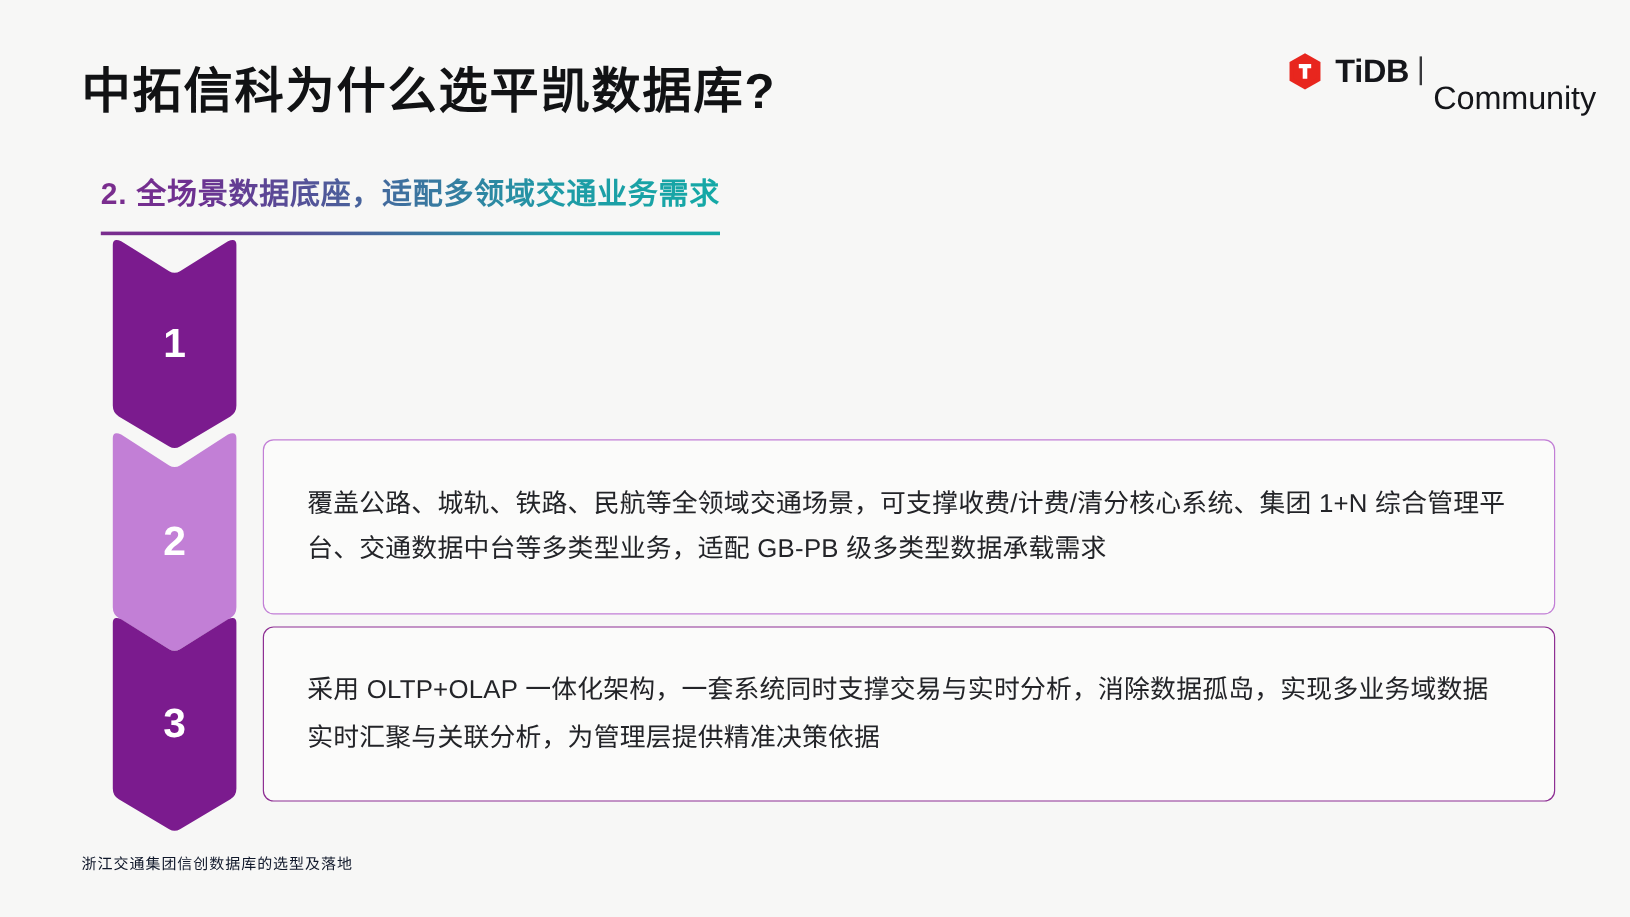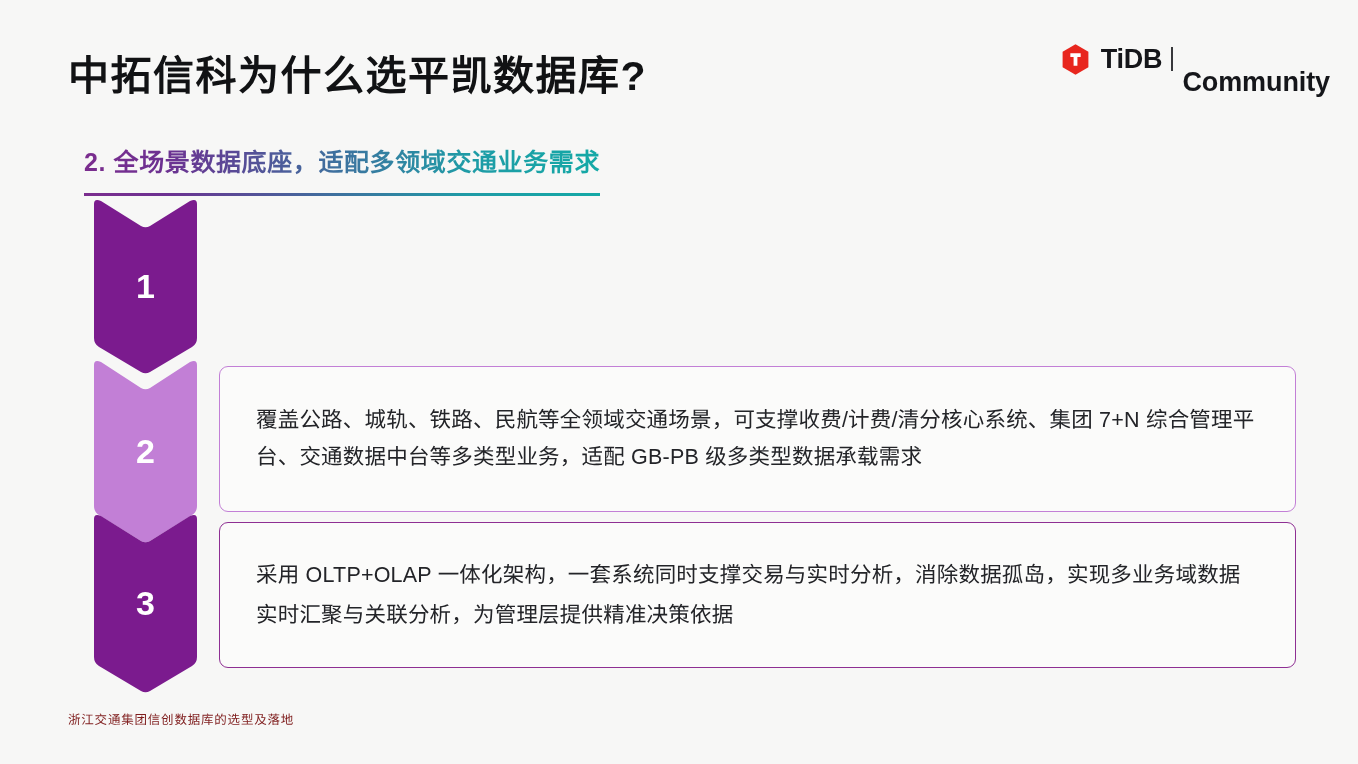--- a/index.html
+++ b/index.html
@@ -53,21 +53,21 @@
     white-space: nowrap;
   }
   .brand-sep {
     display: inline-block;
     width: 2px;
     height: 24px;
     background: #15161a;
     opacity: .85;
   }
   .brand-community {
-    font-weight: 700;
+    font-weight: 400;
     font-size: 27px;
     color: #15161a;
     letter-spacing: -0.1px;
     margin-top: 47px;
   }
 
   
   .page-title {
     position: absolute;
     left: 68px;
@@ -173,21 +173,21 @@
     width: 100%;
   }
   .row-2 .card-text { line-height: 1.72; }
 
   
   .footer {
     position: absolute;
     left: 68px;
     bottom: 36px;
     font-size: 12.5px;
-    color: #7f1d1d;
+    color: #0f172a;
     letter-spacing: .8px;
     line-height: 1.3;
     white-space: nowrap;
   }
 </style>
 </head>
 <body>
 
 <div class="slide">
 
@@ -224,21 +224,21 @@
     </div>
 
     <div class="row row-2">
       <div class="badge">
         <svg viewBox="0 0 119 186" preserveAspectRatio="none" aria-hidden="true">
           <path d="M8 6 Q8 0 15 3 L55 29 Q59.5 31.5 64 29 L104 3 Q111 0 111 6 L111 147 Q111 153 106 156 L64 182 Q59.5 184.5 55 182 L13 156 Q8 153 8 147 Z" fill="#c27fd6"></path>
         </svg>
         <div class="badge-num">2</div>
       </div>
       <div class="card light">
-        <div class="card-text">覆盖公路、城轨、铁路、民航等全领域交通场景，可支撑收费/计费/清分核心系统、集团 7+N 综合管理平台、交通数据中台等多类型业务，适配 GB-PB 级多类型数据承载需求</div>
+        <div class="card-text">覆盖公路、城轨、铁路、民航等全领域交通场景，可支撑收费/计费/清分核心系统、集团 1+N 综合管理平台、交通数据中台等多类型业务，适配 GB-PB 级多类型数据承载需求</div>
       </div>
     </div>
 
     <div class="row row-3">
       <div class="badge">
         <svg viewBox="0 0 119 182" preserveAspectRatio="none" aria-hidden="true">
           <path d="M8 6 Q8 0 15 3 L55 28 Q59.5 30.5 64 28 L104 3 Q111 0 111 6 L111 144 Q111 150 106 153 L64 178 Q59.5 180.5 55 178 L13 153 Q8 150 8 144 Z" fill="#7b1b8e"></path>
         </svg>
         <div class="badge-num">3</div>
       </div>

